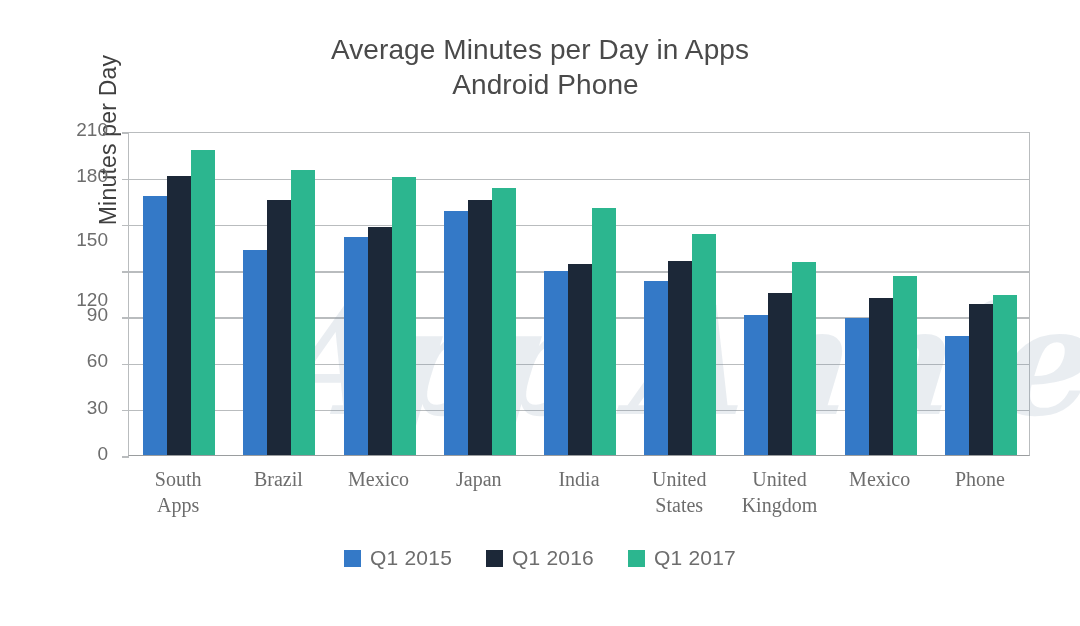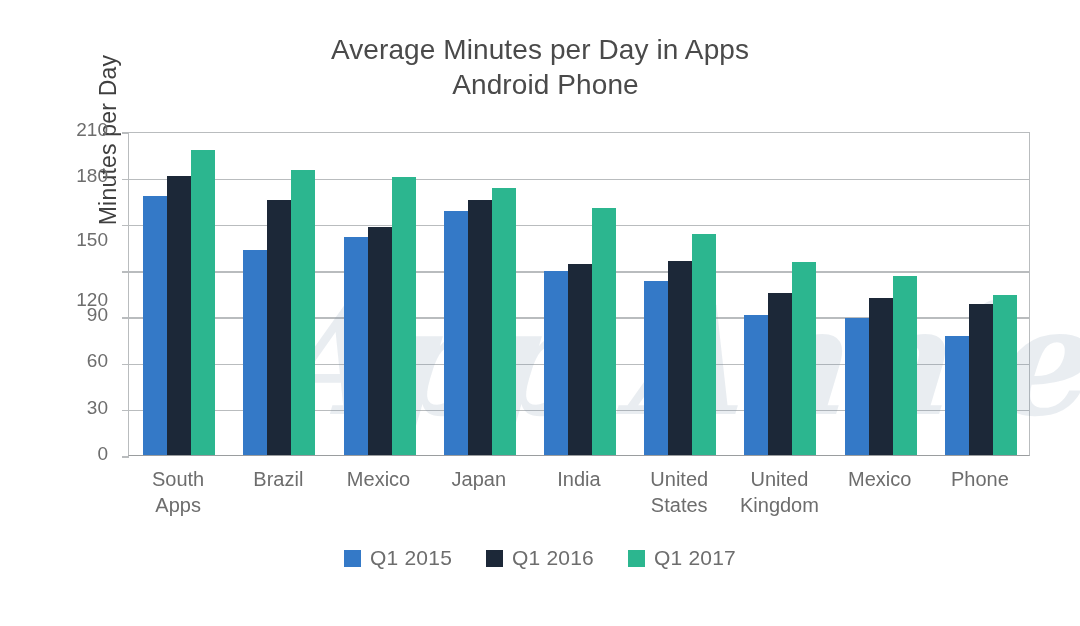--- a/index.html
+++ b/index.html
@@ -143,20 +143,21 @@
     width: 902px;
     height: 60px;
   }
   .xlabel {
     position: absolute;
     top: 0;
     text-align: center;
     font-size: 20px;
     color: #6d6d6d;
     line-height: 1.3;
+    font-family: Liberation Serif, serif;
   }
   .xlabel .l2 { display: block; }
 
   
   #legend {
     position: absolute;
     left: 0;
     top: 546px;
     width: 1080px;
     display: flex;

